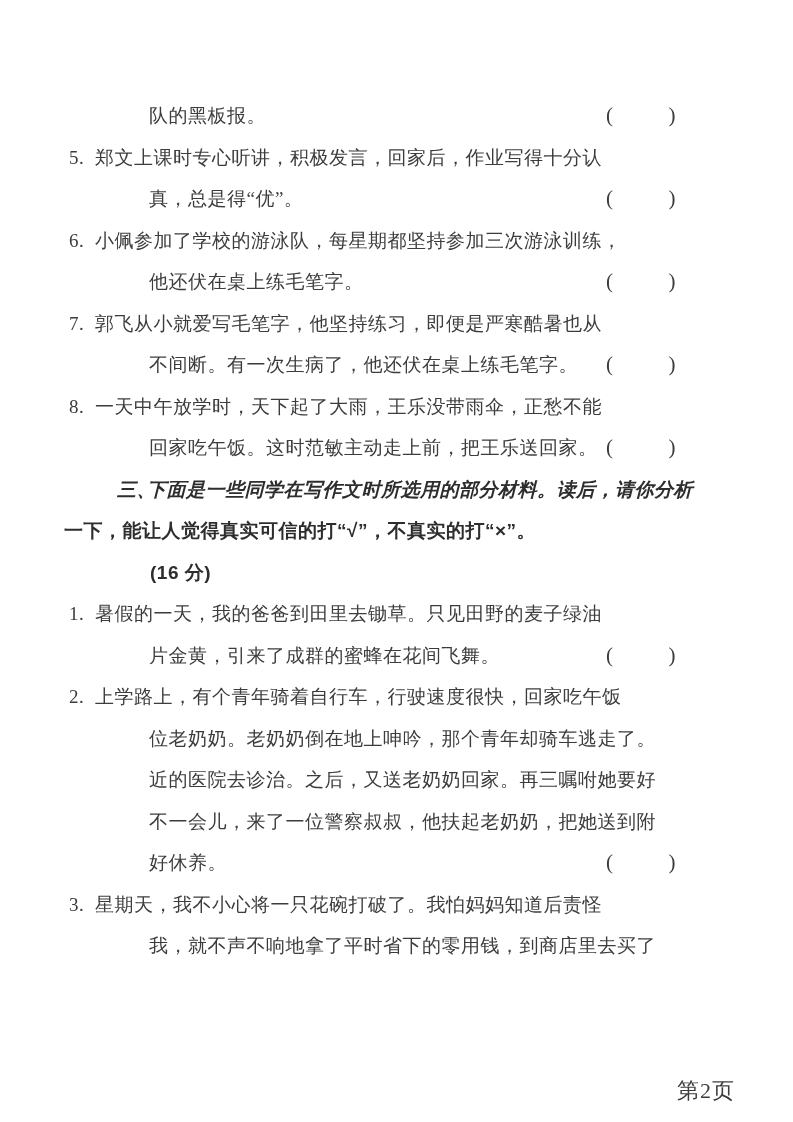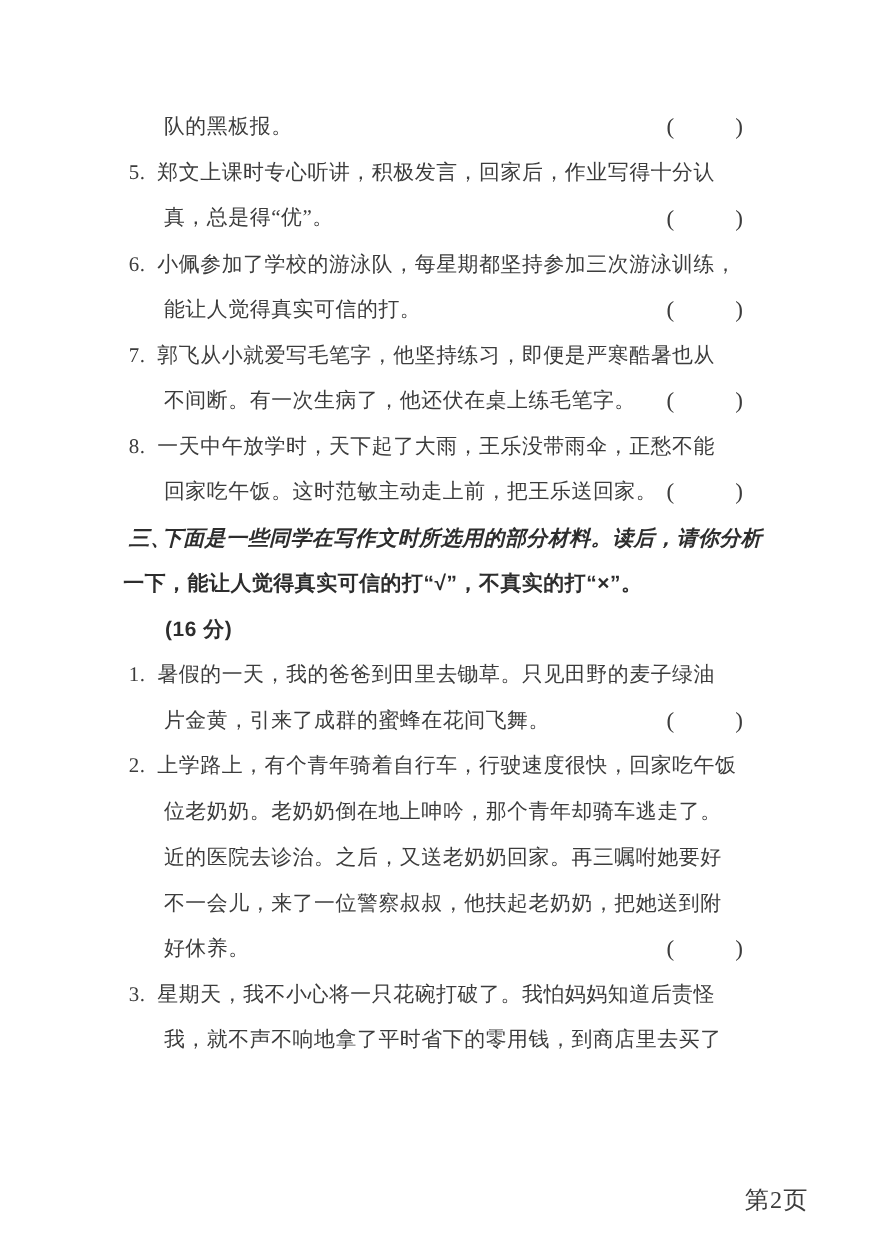--- a/index.html
+++ b/index.html
@@ -20,24 +20,24 @@
   .line {
     position: relative;
     height: 41.5px;
     line-height: 41.5px;
     font-size: 19px;
     color: #3c3c3c;
     white-space: nowrap;
     letter-spacing: 0.5px;
   }
   
-  .line.item    { padding-left: 117px; }
+  .line.item    { padding-left: 69px; }
   .line.cont    { padding-left: 149px; }
   .line.sec     { padding-left: 117px; font-style: italic; }
-  .line.seccont { padding-left: 112px; }
+  .line.seccont { padding-left: 64px; }
   .line.secnote { padding-left: 150px; }
   .line.sec, .line.seccont, .line.secnote {
     font-family: "Liberation Sans", "DejaVu Sans", sans-serif;
     font-weight: 700;
     color: #2d2d2d;
     letter-spacing: 0.5px;
   }
   .marker { display: inline-block; width: 26px; }
   .line.sec .marker { width: 30px; }
   .paren {
@@ -70,21 +70,21 @@
       <div class="line cont"><span class="txt">队的黑板报。</span><span class="paren">
           <span>(</span>
           <span>)</span>
         </span></div>
       <div class="line item"><span class="marker">5.</span><span class="txt">郑文上课时专心听讲，积极发言，回家后，作业写得十分认</span></div>
       <div class="line cont"><span class="txt">真，总是得“优”。</span><span class="paren">
           <span>(</span>
           <span>)</span>
         </span></div>
       <div class="line item"><span class="marker">6.</span><span class="txt">小佩参加了学校的游泳队，每星期都坚持参加三次游泳训练，</span></div>
-      <div class="line cont"><span class="txt">能让人觉得真实可信的打。</span><span class="paren">
+      <div class="line cont"><span class="txt">他还伏在桌上练毛笔字。</span><span class="paren">
           <span>(</span>
           <span>)</span>
         </span></div>
       <div class="line item"><span class="marker">7.</span><span class="txt">郭飞从小就爱写毛笔字，他坚持练习，即便是严寒酷暑也从</span></div>
       <div class="line cont"><span class="txt">不间断。有一次生病了，他还伏在桌上练毛笔字。</span><span class="paren">
           <span>(</span>
           <span>)</span>
         </span></div>
       <div class="line item"><span class="marker">8.</span><span class="txt">一天中午放学时，天下起了大雨，王乐没带雨伞，正愁不能</span></div>
       <div class="line cont"><span class="txt">回家吃午饭。这时范敏主动走上前，把王乐送回家。</span><span class="paren">

